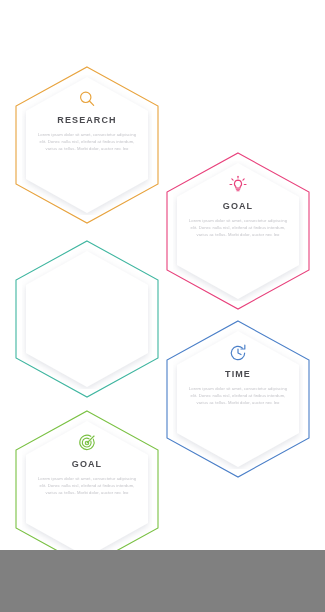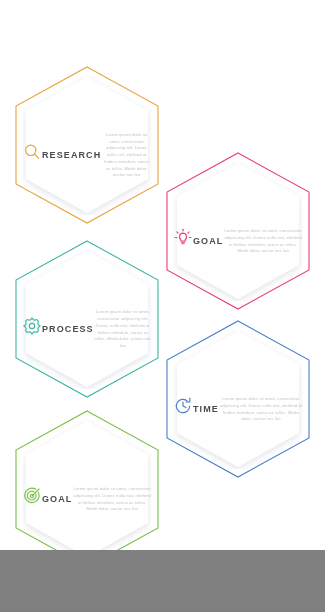--- a/index.html
+++ b/index.html
@@ -38,21 +38,21 @@
     width:130px; height:140px;
   }
   .hex-card svg { display:block; width:100%; height:100%; }
 
   
   .hex-content {
     position:absolute;
     left:10px; top:11px;
     width:130px; height:140px;
     display:flex;
-    flex-direction:row;
+    flex-direction:column;
     align-items:center;
     justify-content:flex-start;
     padding-top:14px;
   }
 
   .hex-icon {
     width:20px; height:20px;
     display:block;
   }
   .hex-icon svg { display:block; width:20px; height:20px; }
@@ -161,30 +161,20 @@
     <div class="hex-card">
       <svg viewBox="0 0 130 140">
         <defs>
           <filter id="sh3" x="-35%" y="-35%" width="170%" height="170%">
             <feDropShadow dx="0" dy="2" stdDeviation="3.2" flood-color="#9aa0b0" flood-opacity="0.30"></feDropShadow>
           </filter>
         </defs>
         <polygon points="65,2 126,36 126,104 65,138 4,104 4,36" fill="#ffffff" filter="url(#sh3)"></polygon>
       </svg>
     </div>
-    <div class="hex-content">
-      <span class="hex-icon">
-        <svg viewBox="0 0 24 24" fill="none" stroke="#3fb6a0" stroke-width="1.35" stroke-linecap="round" stroke-linejoin="round">
-          <circle cx="12" cy="12" r="3.2"></circle>
-          <path d="M12 2.2l1.5 2.1a7.9 7.9 0 0 1 1.9.8l2.4-.8 1.9 1.9-.8 2.4c.35.6.62 1.23.8 1.9l2.1 1.5-0 .0 -2.1 1.5a7.9 7.9 0 0 1-.8 1.9l.8 2.4-1.9 1.9-2.4-.8a7.9 7.9 0 0 1-1.9.8L12 21.8l-1.5-2.1a7.9 7.9 0 0 1-1.9-.8l-2.4.8-1.9-1.9.8-2.4a7.9 7.9 0 0 1-.8-1.9L2.2 12l2.1-1.5c.18-.67.45-1.3.8-1.9l-.8-2.4 1.9-1.9 2.4.8a7.9 7.9 0 0 1 1.9-.8z"></path>
-        </svg>
-      </span>
-      <div class="hex-title">PROCESS</div>
-      <div class="hex-desc">Lorem ipsum dolor sit amet, consectetur adipiscing elit. Donec nulla nisl, eleifend at finibus interdum, varius ac tellus. Morbi dolor, auctor nec leo</div>
-    </div>
   </div>
 
   <div class="hex-node" style="left:12px; top:408px;">
     <div class="hex-outline">
       <svg viewBox="0 0 150 162">
         <polygon points="75,3 146,42 146,120 75,159 4,120 4,42" fill="none" stroke="#7ac143" stroke-width="1.1"></polygon>
       </svg>
     </div>
     <div class="hex-card">
       <svg viewBox="0 0 130 140">

